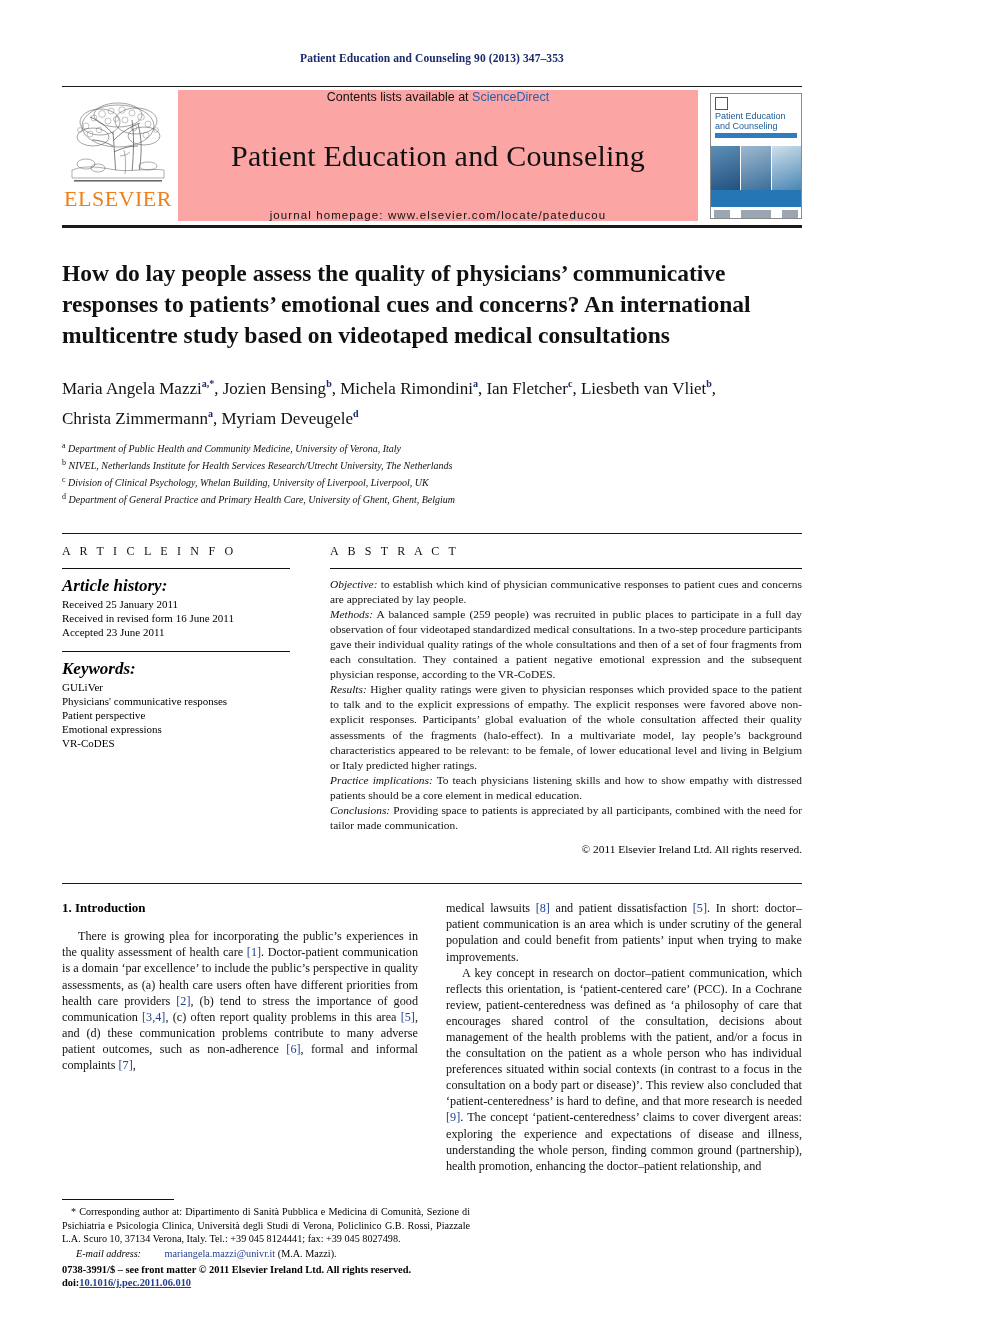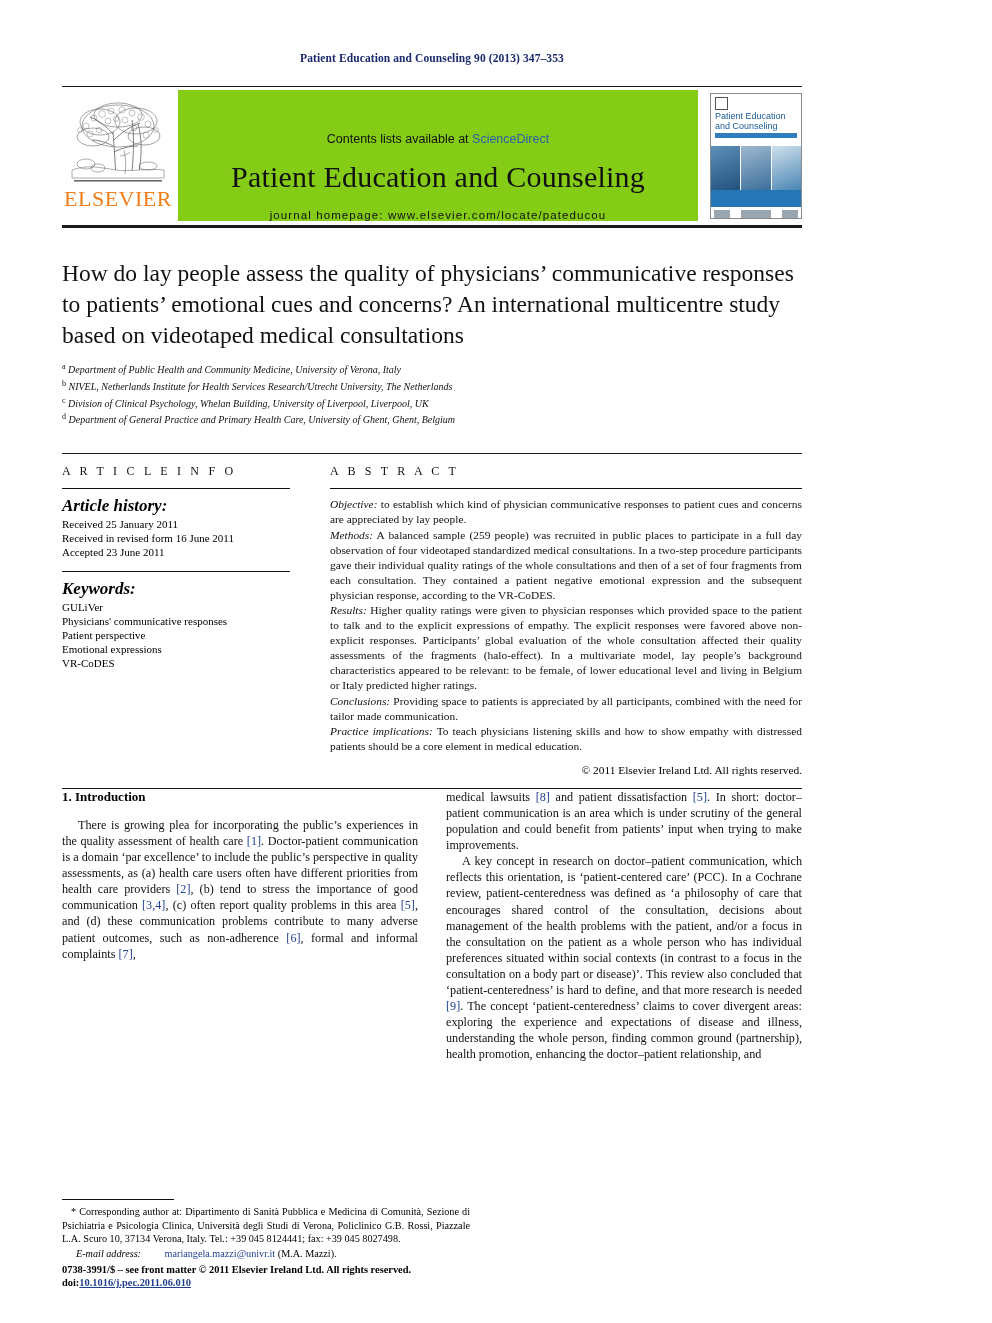--- a/index.html
+++ b/index.html
@@ -57,25 +57,25 @@
   .elsevier-word {
     font-family: "Liberation Serif", serif;
     font-size: 22px;
     letter-spacing: 0.5px;
     color: #F07F1A;
     line-height: 1;
     margin-top: 1px;
   }
   .center-cell {
     flex: 1 1 auto;
-    background: #84cc16;
+    background: #fca5a5;
     margin: 3px 6px 4px 4px;
     display: flex;
     flex-direction: column;
-    justify-content: flex-end;
+    justify-content: space-between;
     align-items: center;
     text-align: center;
   }
   .contents-line {
     font-family: "Liberation Sans", sans-serif;
     font-size: 12.5px;
     color: #111;
     margin-bottom: 14px;
   }
   .sd-link { color: #2b5faa; }
@@ -162,21 +162,21 @@
   .cover-foot span { display:block; height:8px; background:#9aa7b2; }
 
   
   .title-block { margin-top: 30px; }
   .paper-title {
     font-family: "Liberation Serif", serif;
     font-size: 23.5px;
     line-height: 31px;
     color: #111;
     margin: 0;
-    font-weight: normal;
+    font-weight: bold;
   }
   .authors {
     font-family: "Liberation Serif", serif;
     font-size: 17px;
     line-height: 25px;
     margin-top: 20px;
     color: #111;
   }
   .authors sup { font-size: 10px; color: #1a2a6c; font-weight: bold; }
   .affiliations {
@@ -241,22 +241,23 @@
   .abstract-p i { font-style: italic; }
   .copyright-line {
     font-family: "Liberation Serif", serif;
     font-size: 11.4px;
     text-align: right;
     margin-top: 10px;
   }
 
   
   .body-area {
-    margin-top: 12px;
+    margin-top: 28px;
     border-top: 1.6px solid #1a1a1a;
+    padding-top: 16px;
     display: flex;
     gap: 28px;
   }
   .body-col {
     flex: 1 1 0;
     min-width: 0;
   }
   .h2 {
     font-family: "Liberation Serif", serif;
     font-size: 13px;
@@ -401,20 +402,24 @@
             <span style="width:16px"></span>
           </div>
         </div>
       </div>
     </div>
   </div>
 
   <div class="title-block">
     <h1 class="paper-title">How do lay people assess the quality of physicians’ communicative responses to patients’ emotional cues and concerns? An international multicentre study based on videotaped medical consultations</h1>
 
+    <div class="authors">
+      Maria Angela Mazzi<sup>a,*</sup>, Jozien Bensing<sup>b</sup>, Michela Rimondini<sup>a</sup>, Ian Fletcher<sup>c</sup>, Liesbeth van Vliet<sup>b</sup>,<br>
+      Christa Zimmermann<sup>a</sup>, Myriam Deveugele<sup>d</sup>
+    </div>
 
     <div class="affiliations">
       <div><sup>a</sup> <span>Department of Public Health and Community Medicine, University of Verona, Italy</span></div>
       <div><sup>b</sup> <span>NIVEL, Netherlands Institute for Health Services Research/Utrecht University, The Netherlands</span></div>
       <div><sup>c</sup> <span>Division of Clinical Psychology, Whelan Building, University of Liverpool, Liverpool, UK</span></div>
       <div><sup>d</sup> <span>Department of General Practice and Primary Health Care, University of Ghent, Ghent, Belgium</span></div>
     </div>
   </div>
 
   <div class="info-area">
@@ -436,22 +441,22 @@
       <div class="info-line">VR-CoDES</div>
     </div>
 
     <div class="col-abstract">
       <div class="section-caps">A B S T R A C T</div>
       <div class="abs-rule"></div>
 
       <p class="abstract-p"><i>Objective:</i><span> to establish which kind of physician communicative responses to patient cues and concerns are appreciated by lay people.</span></p>
       <p class="abstract-p"><i>Methods:</i><span> A balanced sample (259 people) was recruited in public places to participate in a full day observation of four videotaped standardized medical consultations. In a two-step procedure participants gave their individual quality ratings of the whole consultations and then of a set of four fragments from each consultation. They contained a patient negative emotional expression and the subsequent physician response, according to the VR-CoDES.</span></p>
       <p class="abstract-p"><i>Results:</i><span> Higher quality ratings were given to physician responses which provided space to the patient to talk and to the explicit expressions of empathy. The explicit responses were favored above non-explicit responses. Participants’ global evaluation of the whole consultation affected their quality assessments of the fragments (halo-effect). In a multivariate model, lay people’s background characteristics appeared to be relevant: to be female, of lower educational level and living in Belgium or Italy predicted higher ratings.</span></p>
+      <p class="abstract-p"><i>Practice implications:</i><span> To teach physicians listening skills and how to show empathy with distressed patients should be a core element in medical education.</span></p>
       <p class="abstract-p"><i>Conclusions:</i><span> Providing space to patients is appreciated by all participants, combined with the need for tailor made communication.</span></p>
-      <p class="abstract-p"><i>Practice implications:</i><span> To teach physicians listening skills and how to show empathy with distressed patients should be a core element in medical education.</span></p>
 
       <div class="copyright-line">© 2011 Elsevier Ireland Ltd. All rights reserved.</div>
     </div>
   </div>
 
   <div class="body-area">
     <div class="body-col">
       <h2 class="h2">1. Introduction</h2>
       <p class="body-p">There is growing plea for incorporating the public’s experiences in the quality assessment of health care <span class="ref">[1]</span>. Doctor-patient communication is a domain ‘par excellence’ to include the public’s perspective in quality assessments, as (a) health care users often have different priorities from health care providers <span class="ref">[2]</span>, (b) tend to stress the importance of good communication <span class="ref">[3,4]</span>, (c) often report quality problems in this area <span class="ref">[5]</span>, and (d) these communication problems contribute to many adverse patient outcomes, such as non-adherence <span class="ref">[6]</span>, formal and informal complaints <span class="ref">[7]</span>,</p>
     </div>

